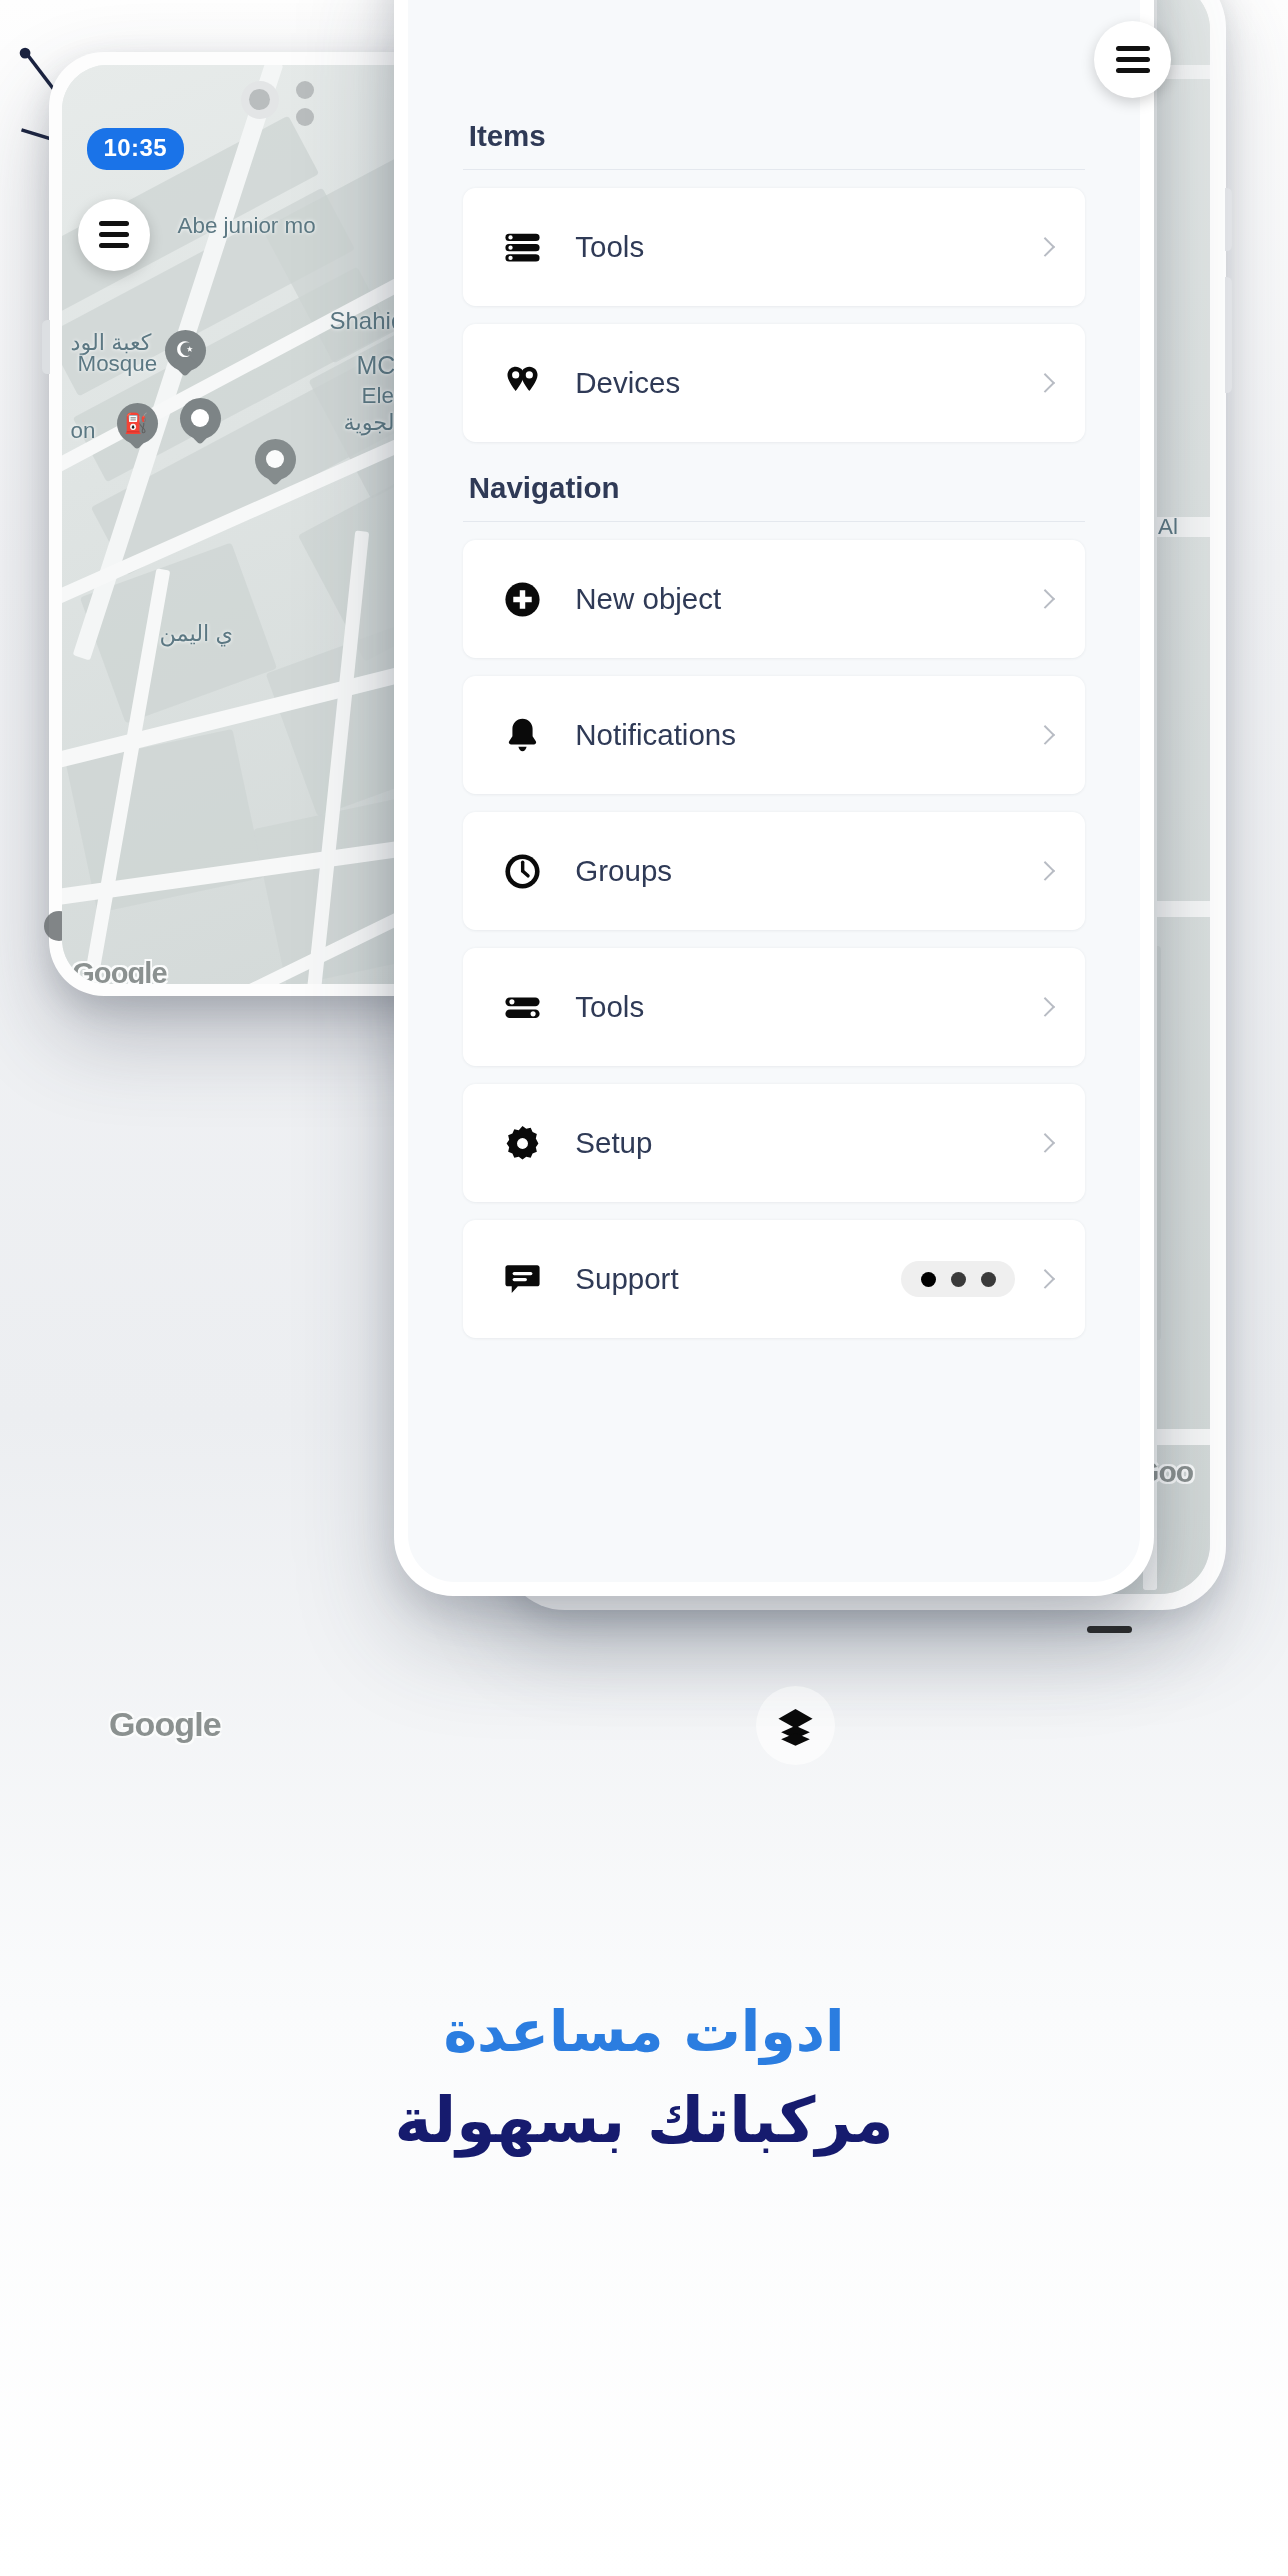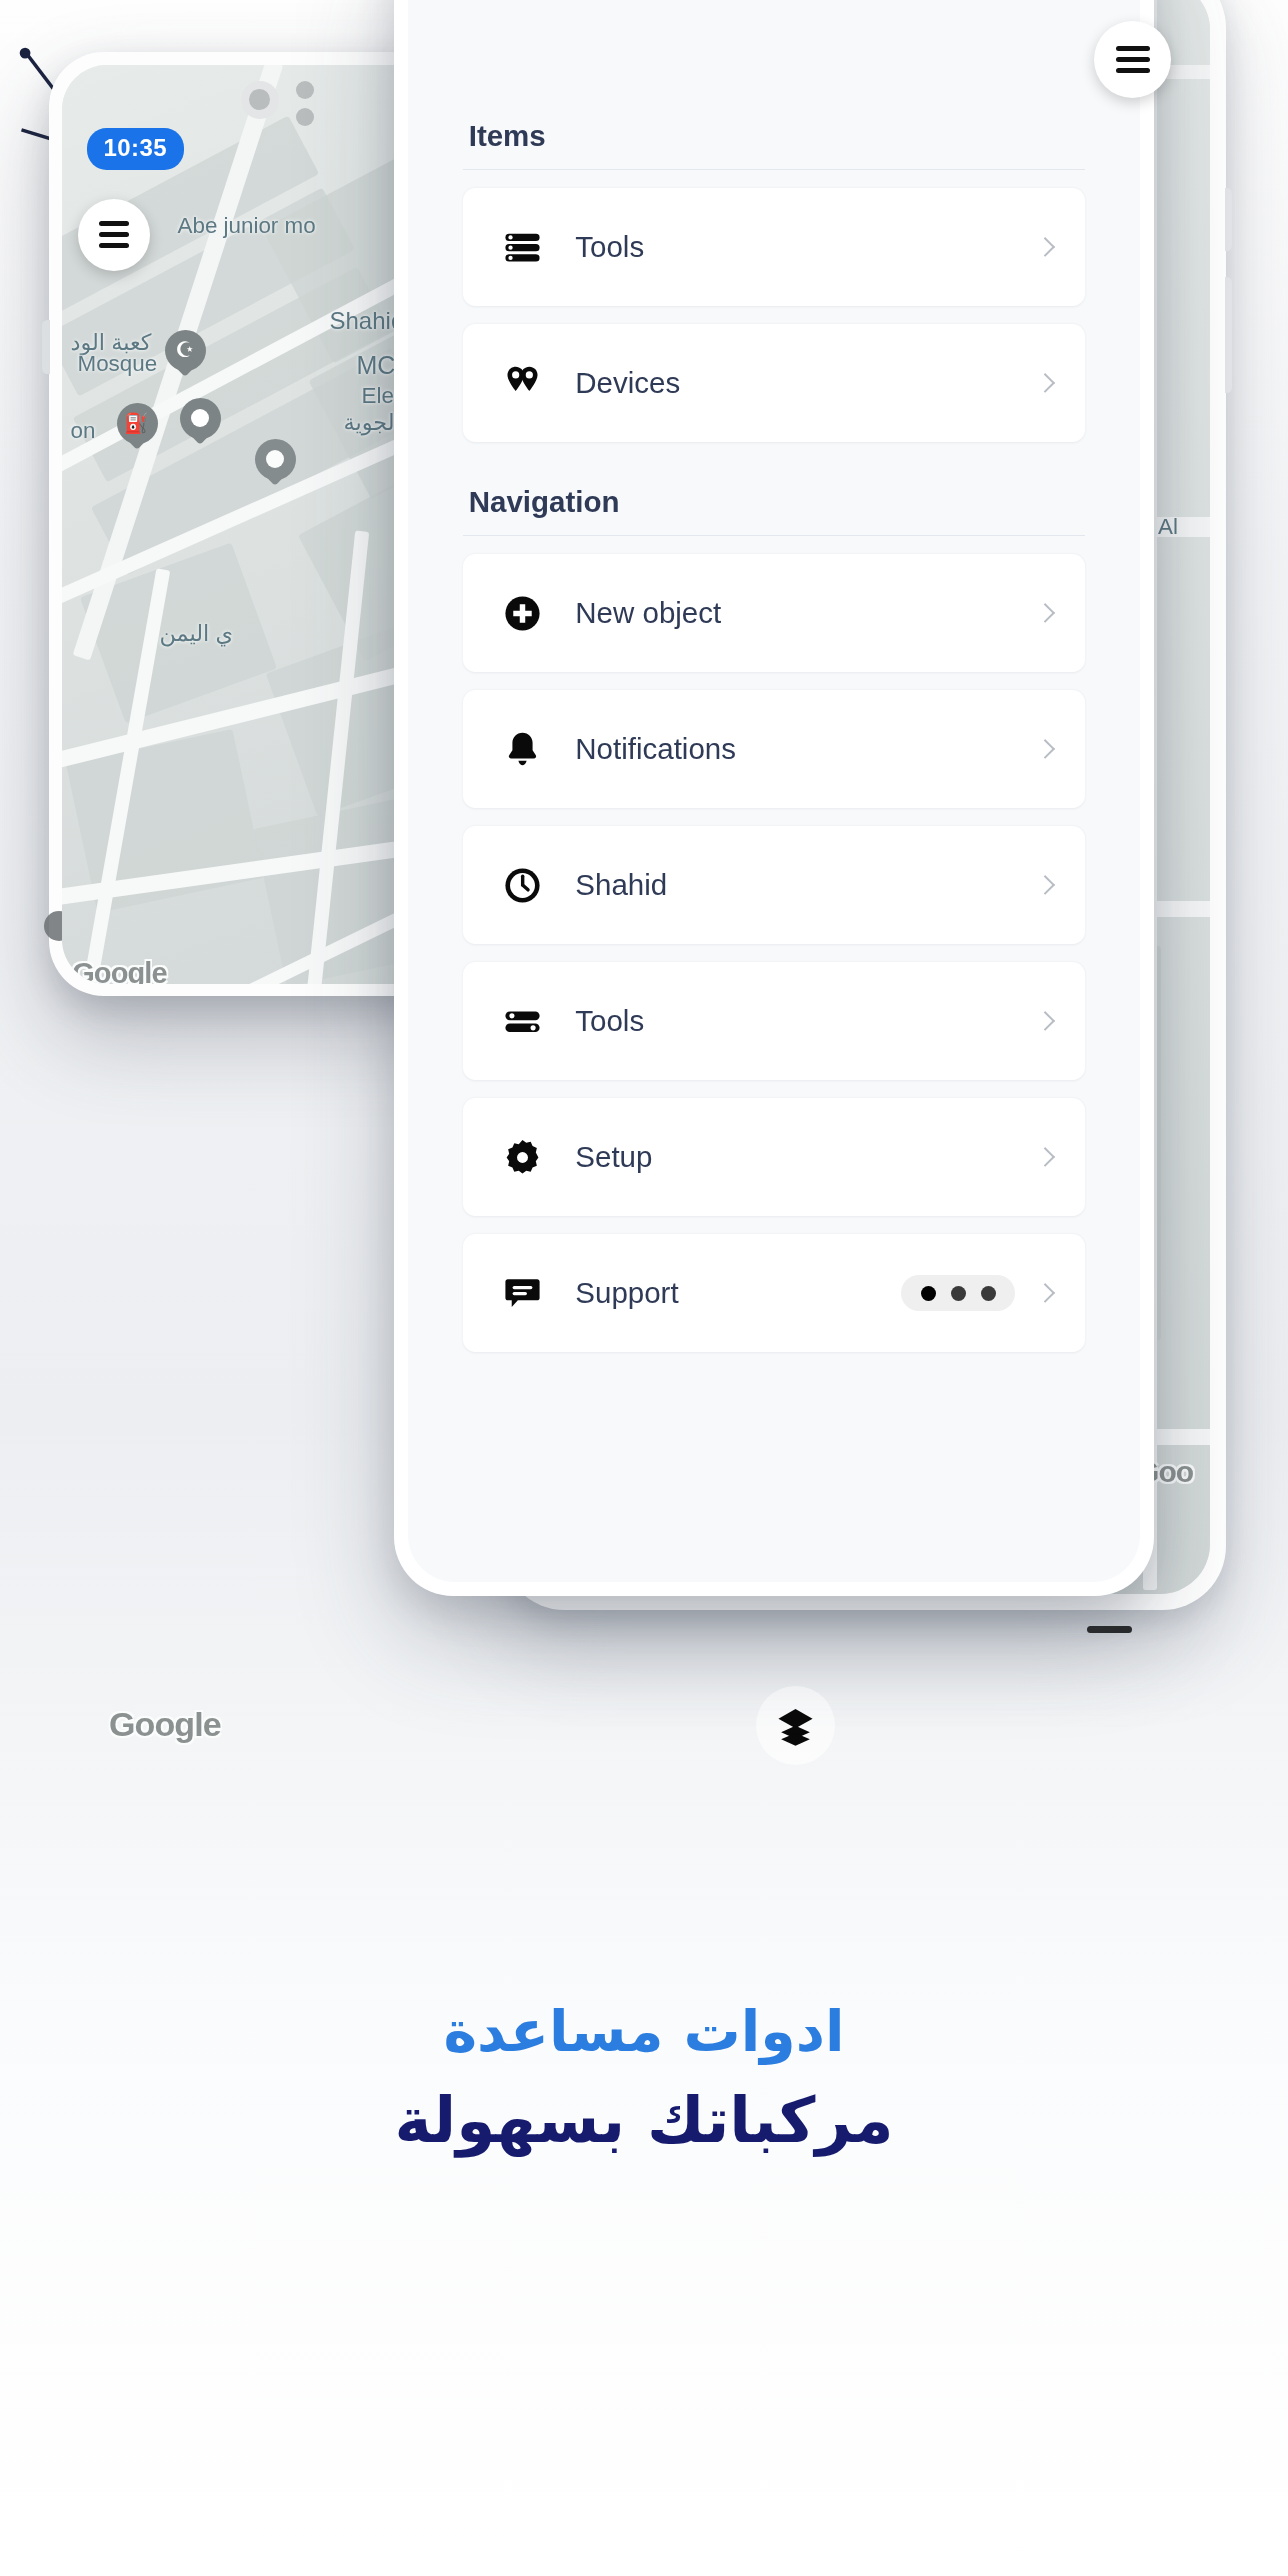--- a/index.html
+++ b/index.html
@@ -234,21 +234,21 @@
 
   .section-head {
     color: #2f3a56;
     font-size: 29.5px;
     font-weight: bold;
     padding: 0 0 16px 5.4px;
     border-bottom: 0.9px solid #e4e8ee;
     margin-bottom: 18px;
   }
   .section-head.first { margin-top: 159px; }
-  .section-head.second { margin-top: 43px; }
+  .section-head.second { margin-top: 29px; }
 
   .menu-card {
     background: #ffffff;
     border-radius: 12.5px;
     height: 118px;
     display: flex;
     align-items: center;
     padding: 0 32px 0 36px;
     margin-bottom: 18px;
     box-shadow: 0 0.9px 2.7px rgba(40,50,70,0.07);
@@ -505,21 +505,21 @@
 
       <div class="menu-card">
         <span class="ico">
           <svg viewBox="0 0 24 24">
             <circle cx="12" cy="12" r="10"></circle>
             <circle cx="12" cy="12" r="7.3" fill="#fff"></circle>
             <rect x="11.1" y="5.6" width="2" height="7.2" rx="1"></rect>
             <rect x="11.4" y="11.2" width="2" height="5.6" rx="1" transform="rotate(-48 12.4 12)"></rect>
           </svg>
         </span>
-        <span class="lbl">Shahid</span>
+        <span class="lbl">Groups</span>
         <span class="chev"></span>
       </div>
 
       <div class="menu-card">
         <span class="ico">
           <svg viewBox="0 0 24 24">
             <rect x="2" y="6.2" width="20" height="5" rx="2.5"></rect>
             <rect x="2" y="13.2" width="20" height="5" rx="2.5"></rect>
             <circle cx="5.8" cy="8.7" r="1.5" fill="#fff"></circle>
             <circle cx="18.2" cy="15.7" r="1.5" fill="#fff"></circle>

